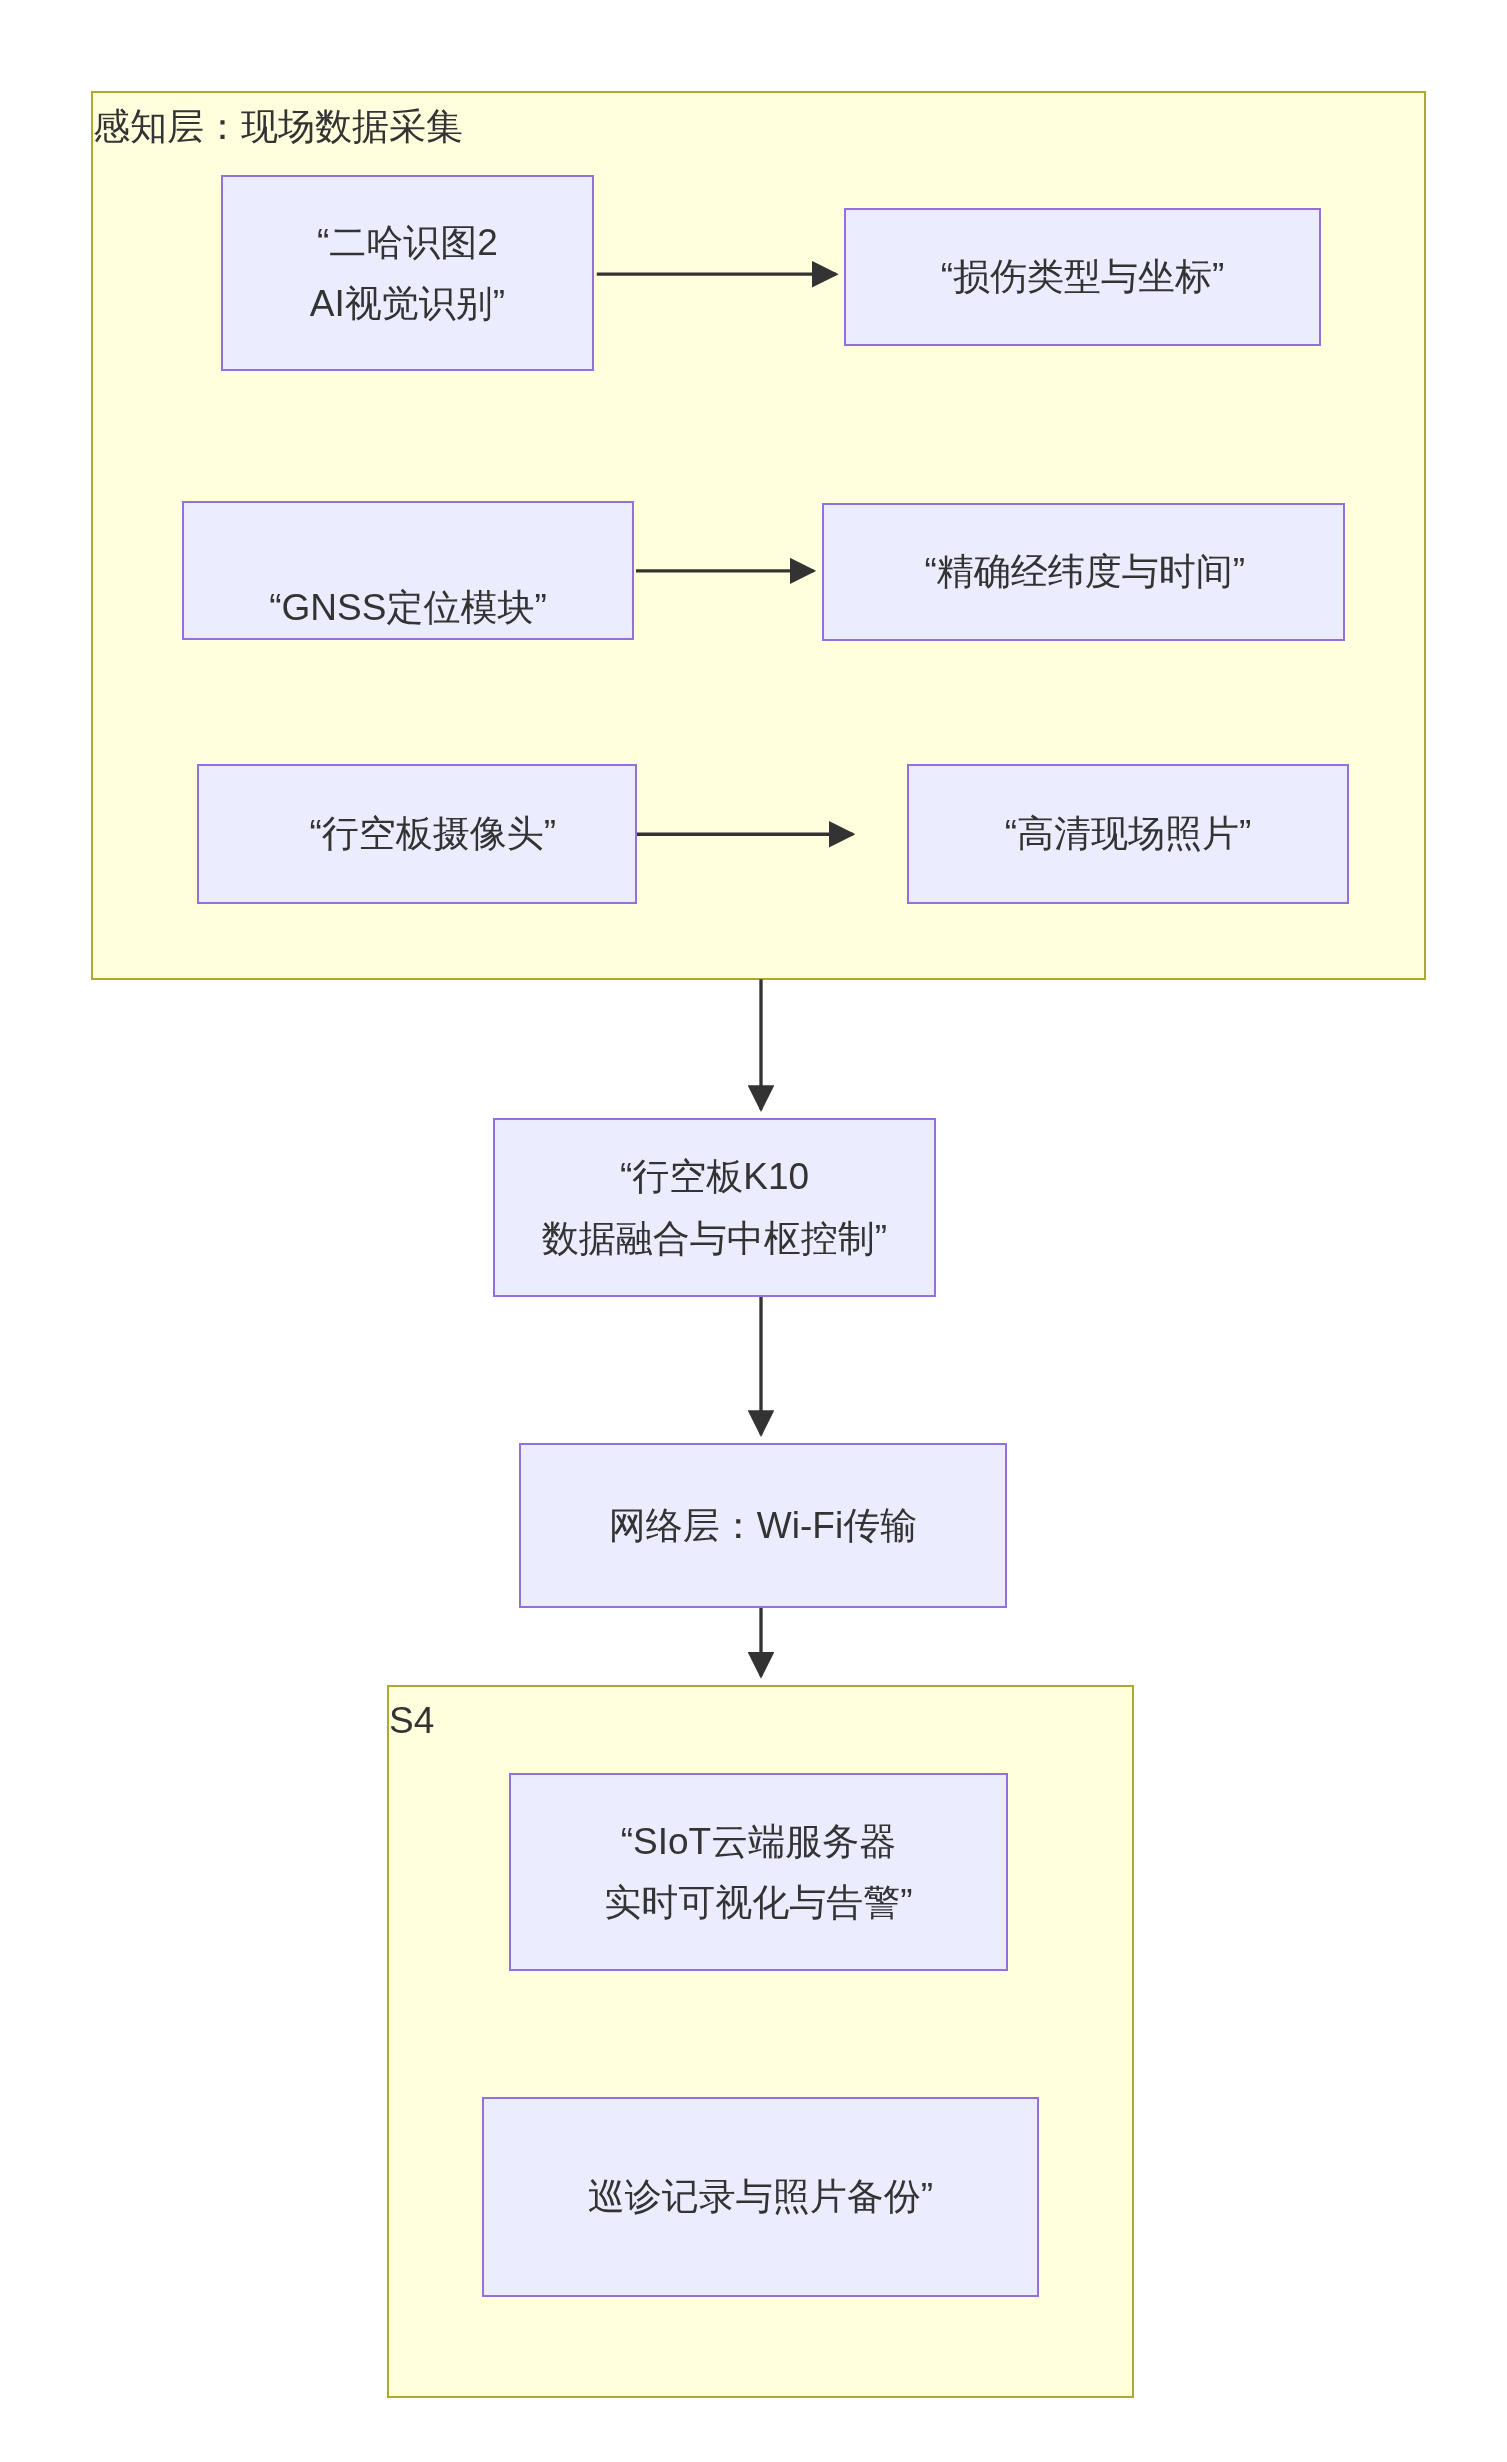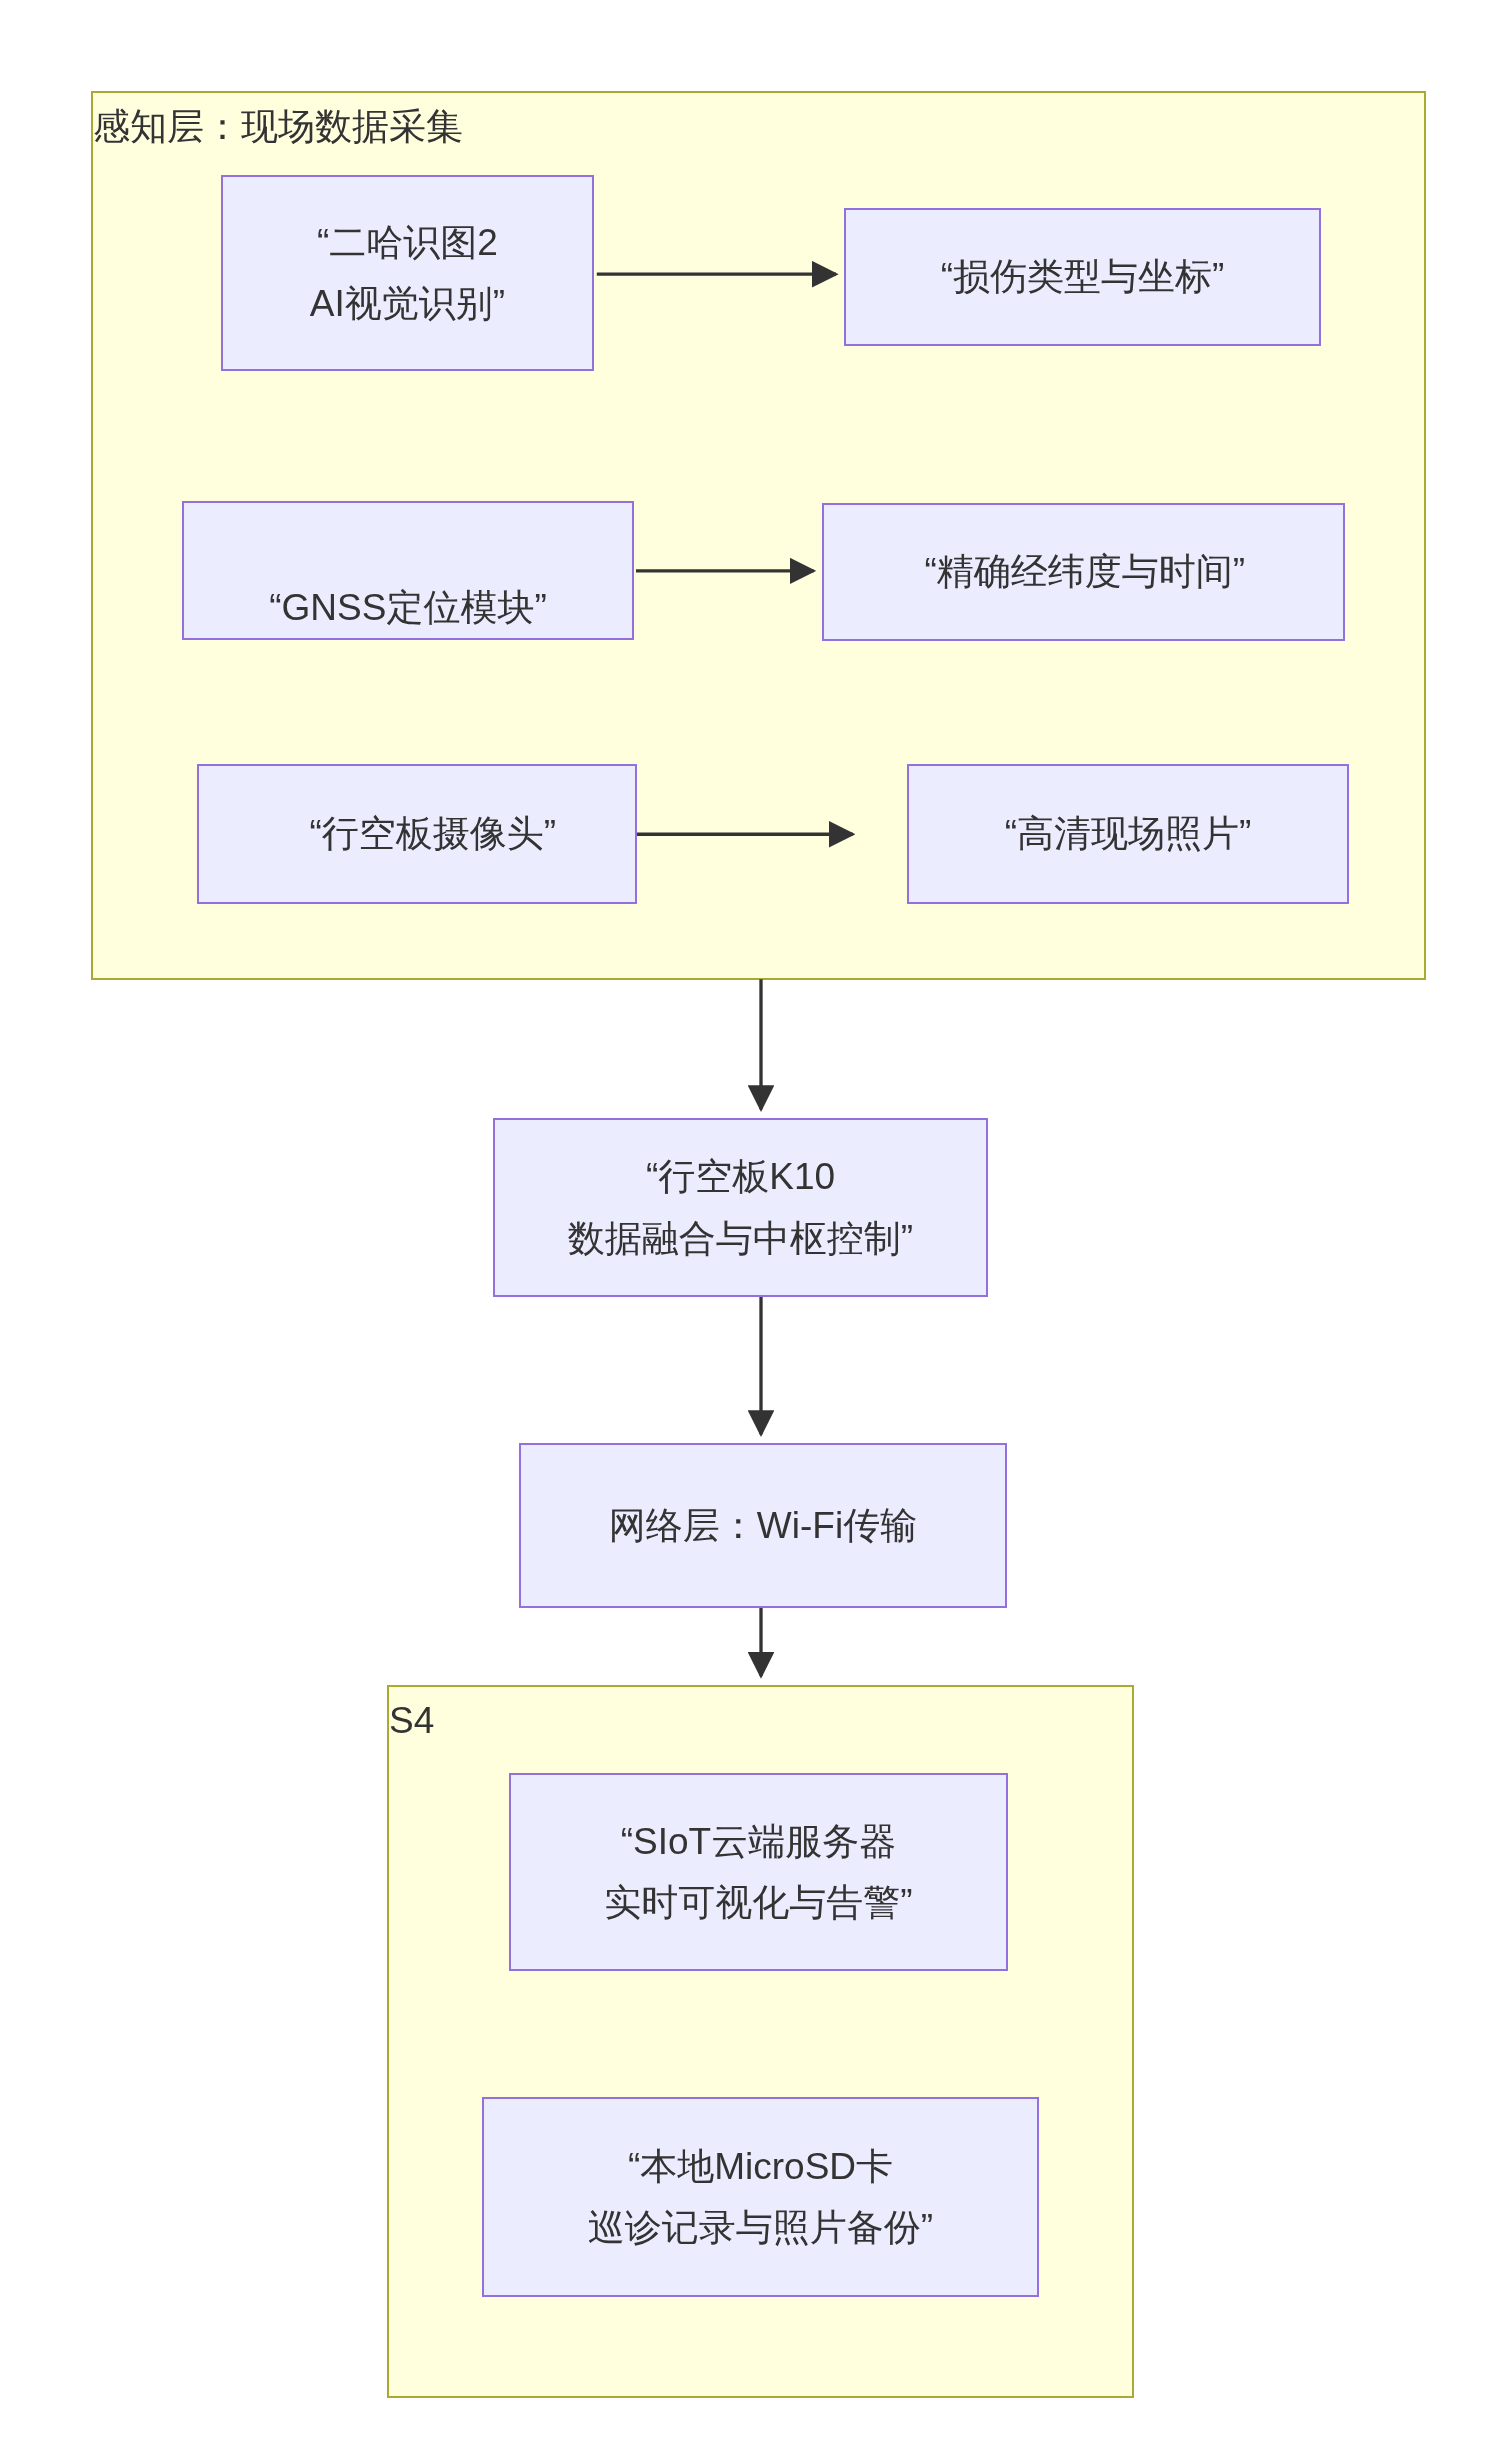--- a/index.html
+++ b/index.html
@@ -111,33 +111,32 @@
   </div>
 
   <div class="node" style="left:197px; top:764px; width:440px; height:140px;padding-left:40px;">
     <span>“行空板摄像头”</span>
   </div>
 
   <div class="node" style="left:861px; top:764px; width:442px; height:140px;margin-left:46px;">
     <span>“高清现场照片”</span>
   </div>
 
-  <div class="node" style="left:493px; top:1118px; width:495px; height:179px;">
+  <div class="node" style="left:493px; top:1118px; width:443px; height:179px;">
     <span>“行空板K10</span>
     <span>数据融合与中枢控制”</span>
   </div>
 
   <div class="node" style="left:519px; top:1443px; width:488px; height:165px;">
     <span>网络层：Wi-Fi传输</span>
   </div>
 
   <div class="node" style="left:509px; top:1773px; width:499px; height:198px;">
     <span>“SIoT云端服务器</span>
     <span>实时可视化与告警”</span>
   </div>
 
   <div class="node" style="left:482px; top:2097px; width:557px; height:200px;">
-    <span>“本地MicroSD卡</span>
     <span>巡诊记录与照片备份”</span>
   </div>
 
 </div>
 
 
 </body></html>

